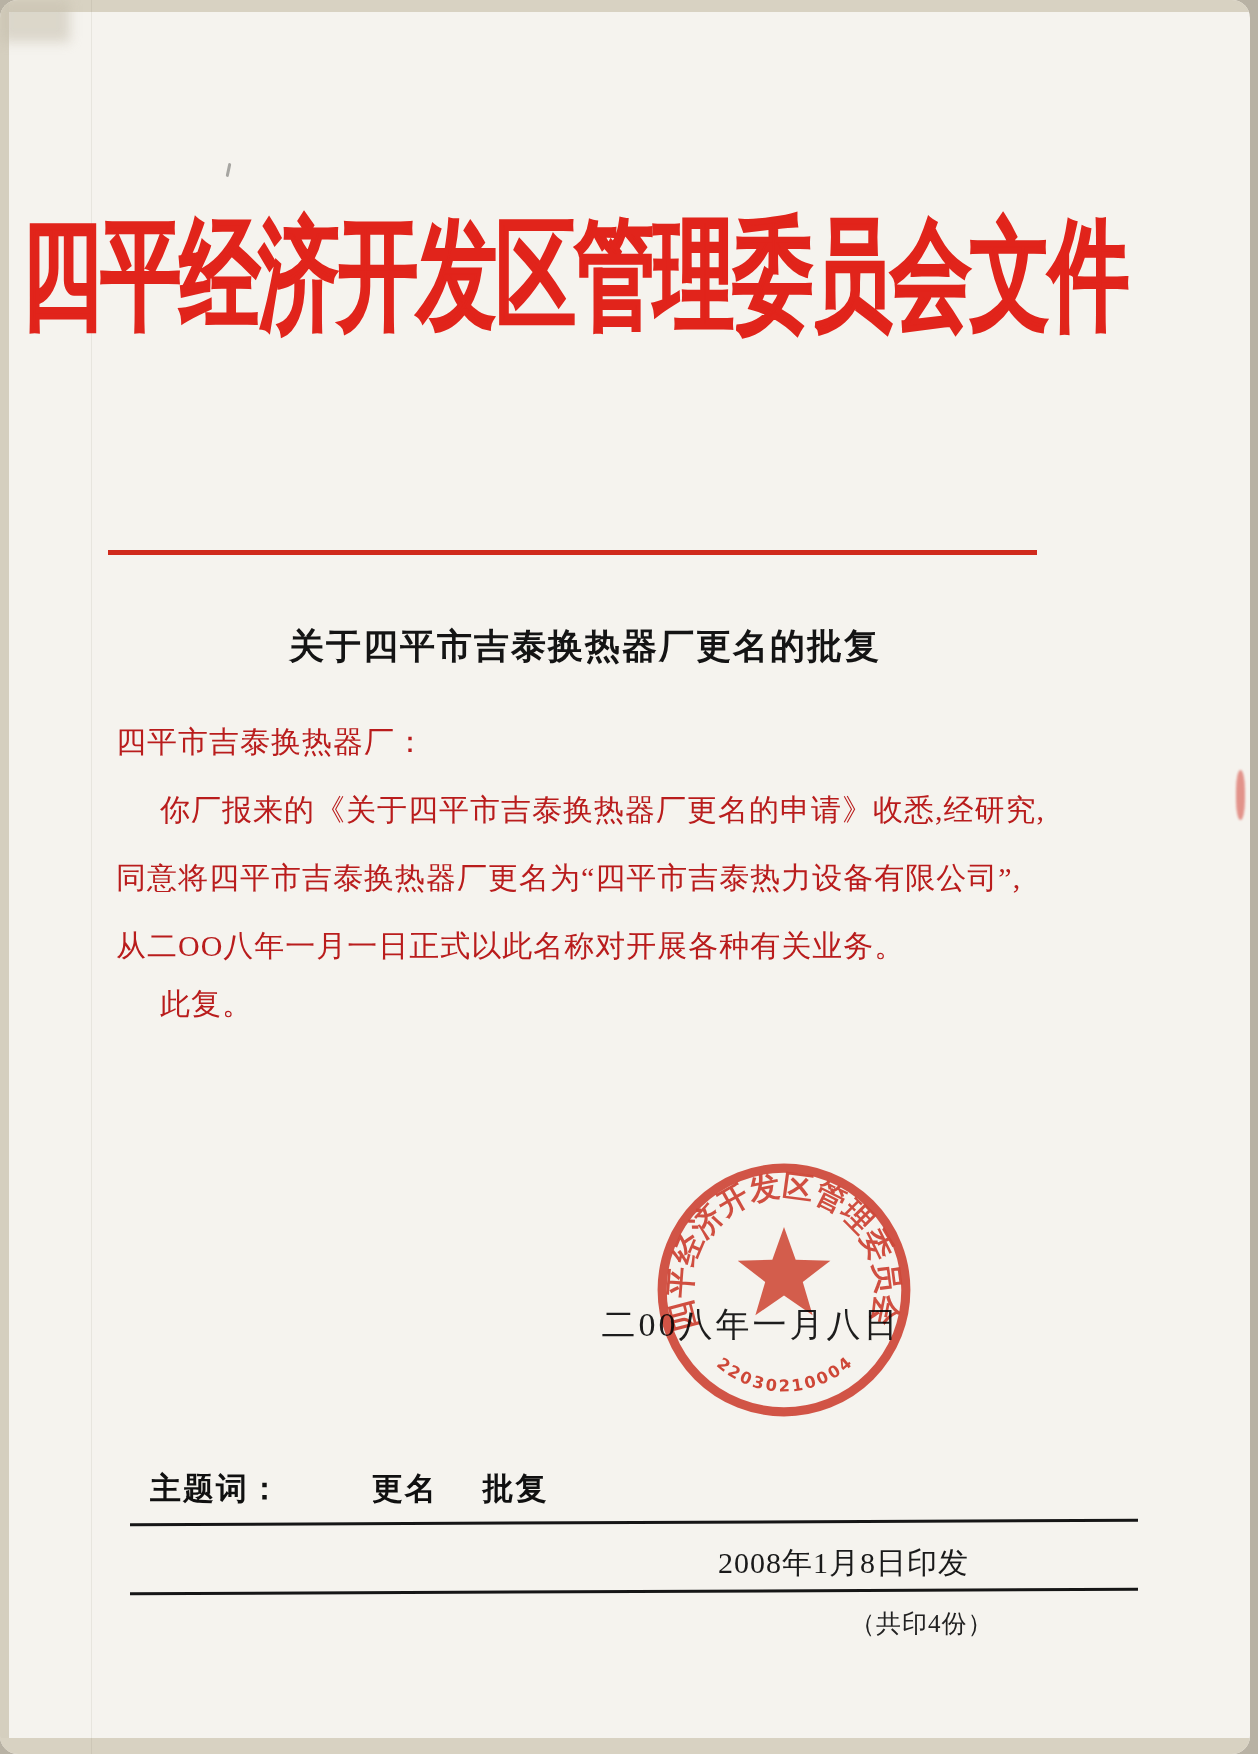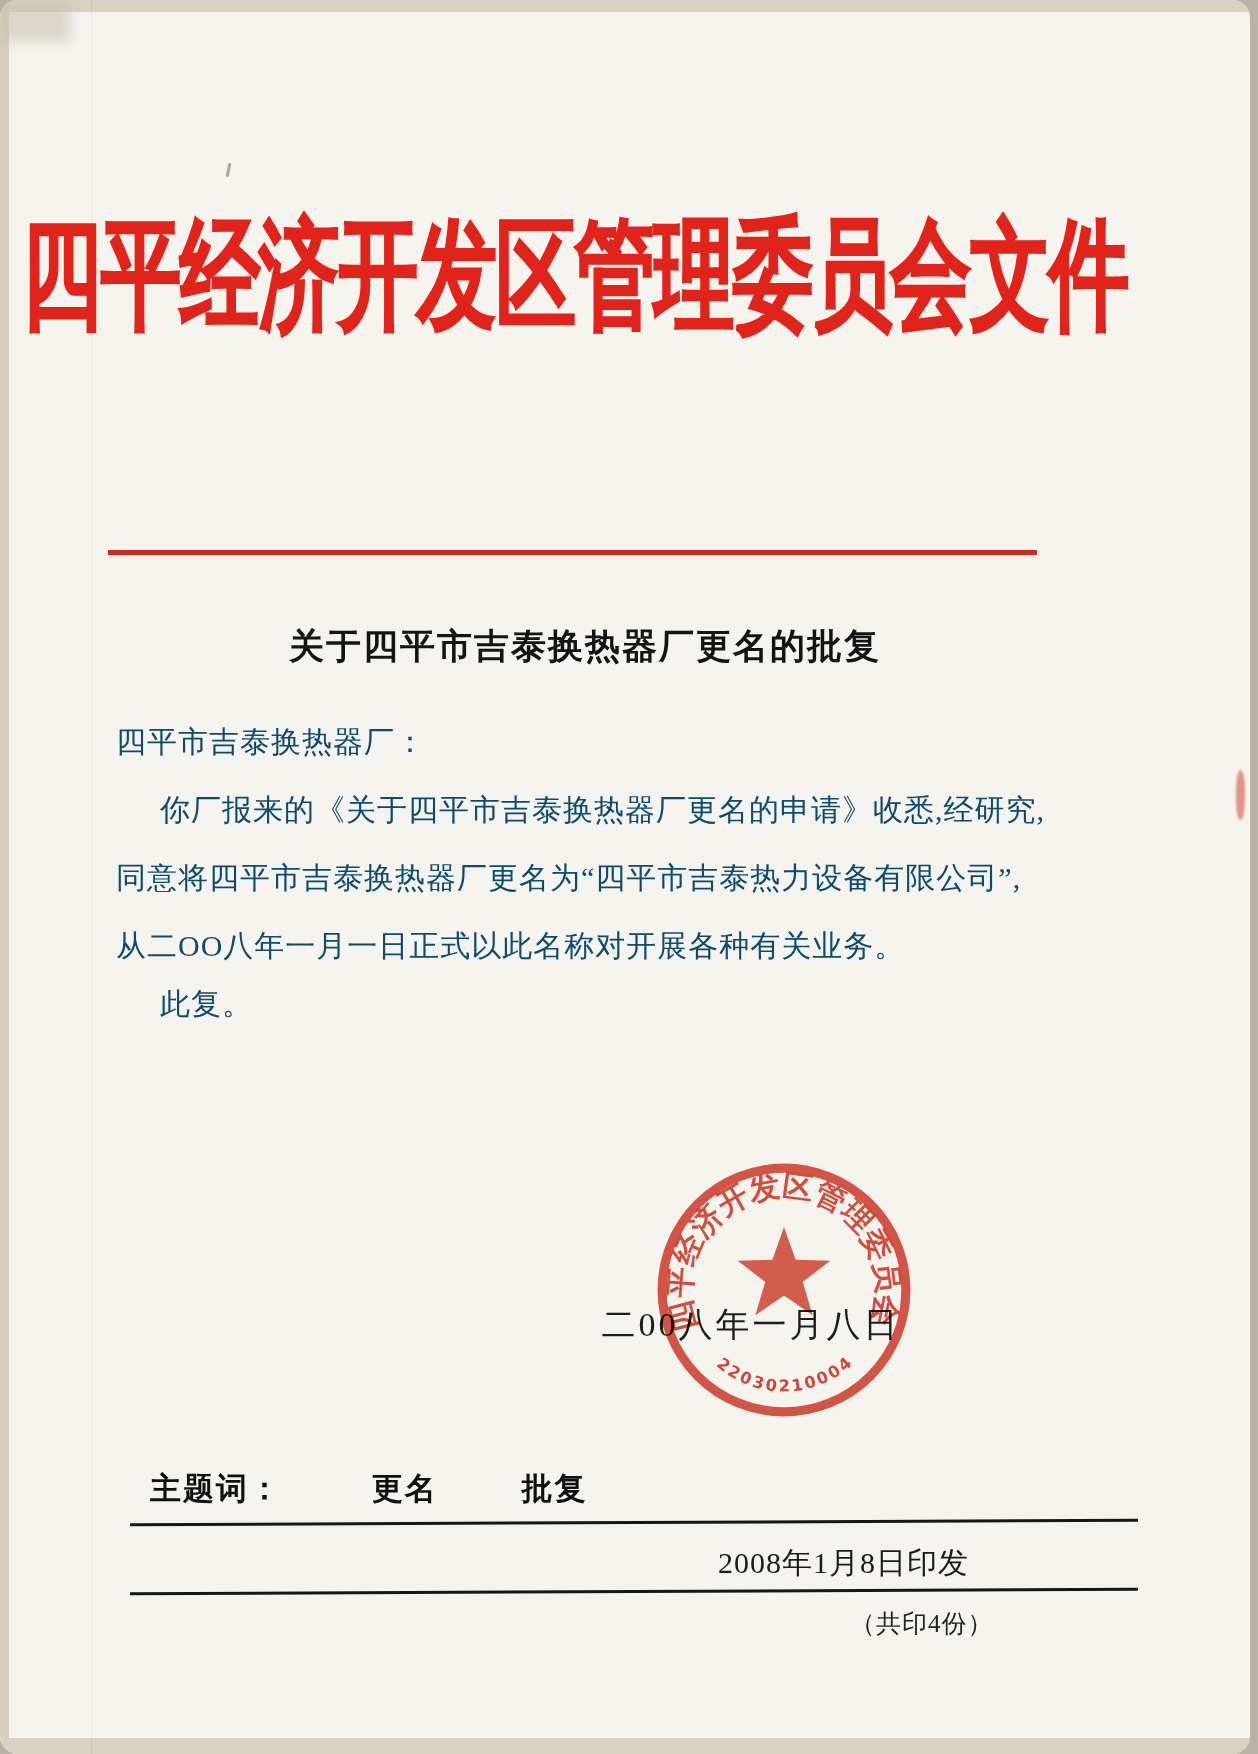--- a/index.html
+++ b/index.html
@@ -28,21 +28,21 @@
   .doc-number{
     position:absolute;left:45px;top:452px;width:1150px;text-align:center;
     font-size:30px;color:#1f1f1f;letter-spacing:2px;
   }
   .red-rule{position:absolute;left:108px;top:550px;width:929px;height:5px;background:#d02a1c;}
   .doc-title{
     position:absolute;left:0;top:607px;width:1170px;text-align:center;
     font-size:35px;font-weight:700;color:#141414;letter-spacing:2px;margin-top:16px;
   }
   .bodyline{
-    position:absolute;left:116px;width:960px;font-size:30px;color:#0c4a6e;
+    position:absolute;left:116px;width:960px;font-size:30px;color:#b91c1c;
     letter-spacing:1px;white-space:nowrap;
   }
   .addressee{top:722px;}
   .l2{top:790px;padding-left:44px;}
   .l3{top:858px;}
   .l4{top:926px;}
   .closing{top:984px;padding-left:44px;}
 
   .issue-date{
     position:absolute;left:583px;top:1302px;width:336px;text-align:center;
@@ -51,21 +51,21 @@
   .seal{
     position:absolute;left:652px;top:1158px;width:264px;height:264px;
     z-index:4;mix-blend-mode:multiply;opacity:.93;
   }
 
   .subject-row{
     position:absolute;left:150px;top:1468px;font-size:31px;font-weight:700;color:#101010;
     white-space:nowrap;letter-spacing:2px;
   }
   .subject-row .t1{margin-left:80px;}
-  .subject-row .t2{margin-left:74px;}
+  .subject-row .t2{margin-left:35px;}
 
   .f-rule{position:absolute;left:130px;width:1008px;height:3px;background:#161616;}
   .f-rule1{top:1521px;transform:rotate(-0.25deg);}
   .f-rule2{top:1590px;transform:rotate(-0.25deg);}
   .f-office{position:absolute;left:145px;top:1543px;font-size:30px;color:#1a1a1a;letter-spacing:1px;}
   .f-date{position:absolute;left:718px;top:1543px;font-size:30px;color:#1a1a1a;letter-spacing:1px;}
   .f-copies{position:absolute;left:850px;top:1607px;font-size:25px;color:#222;letter-spacing:1px;}
 </style>
 </head>
 <body>

